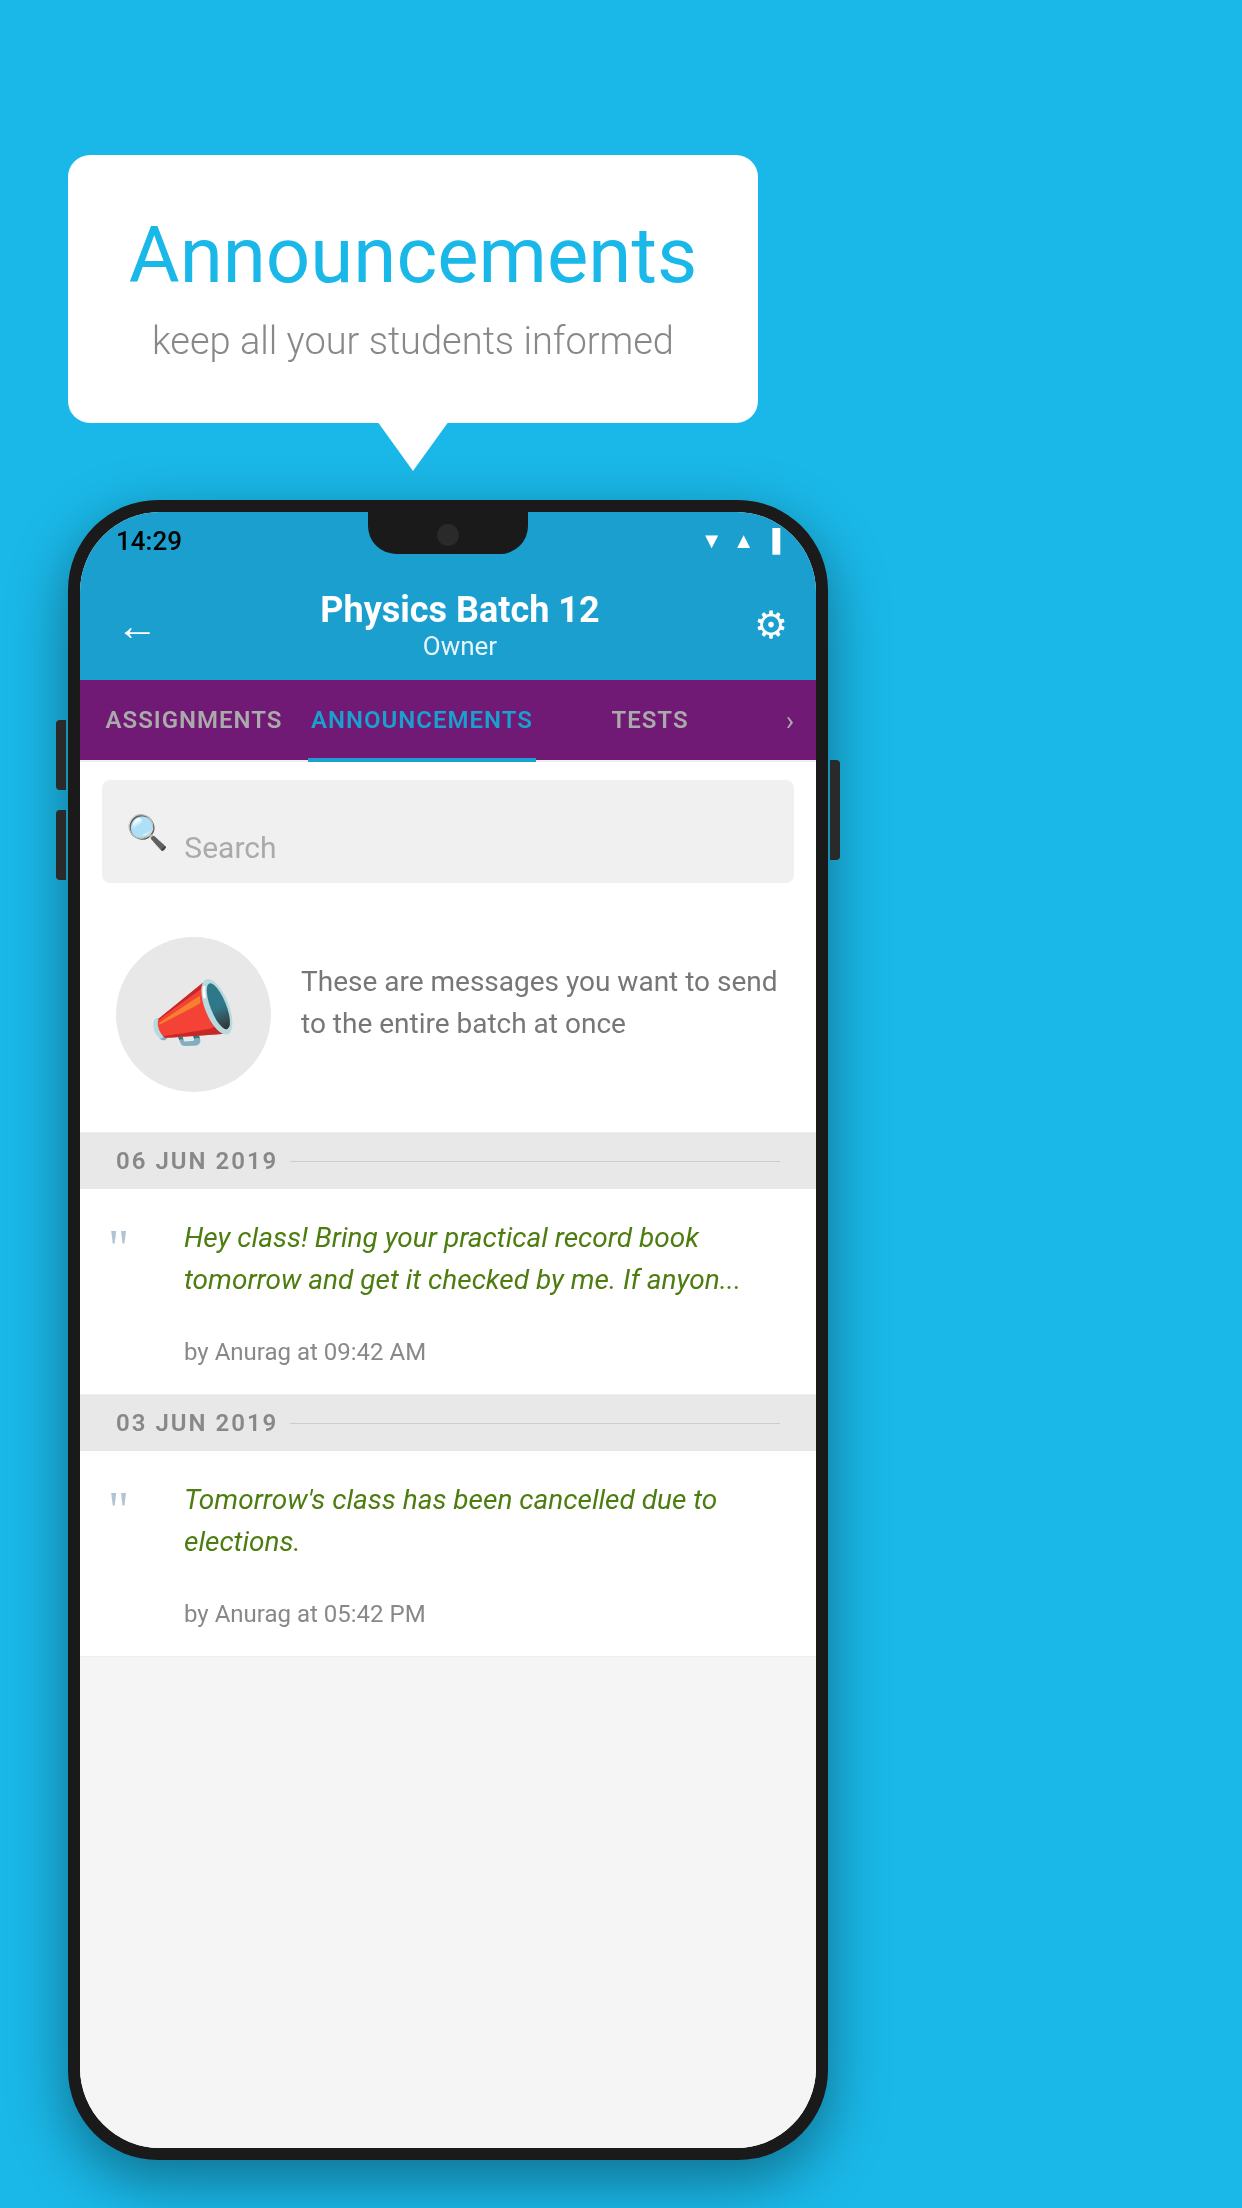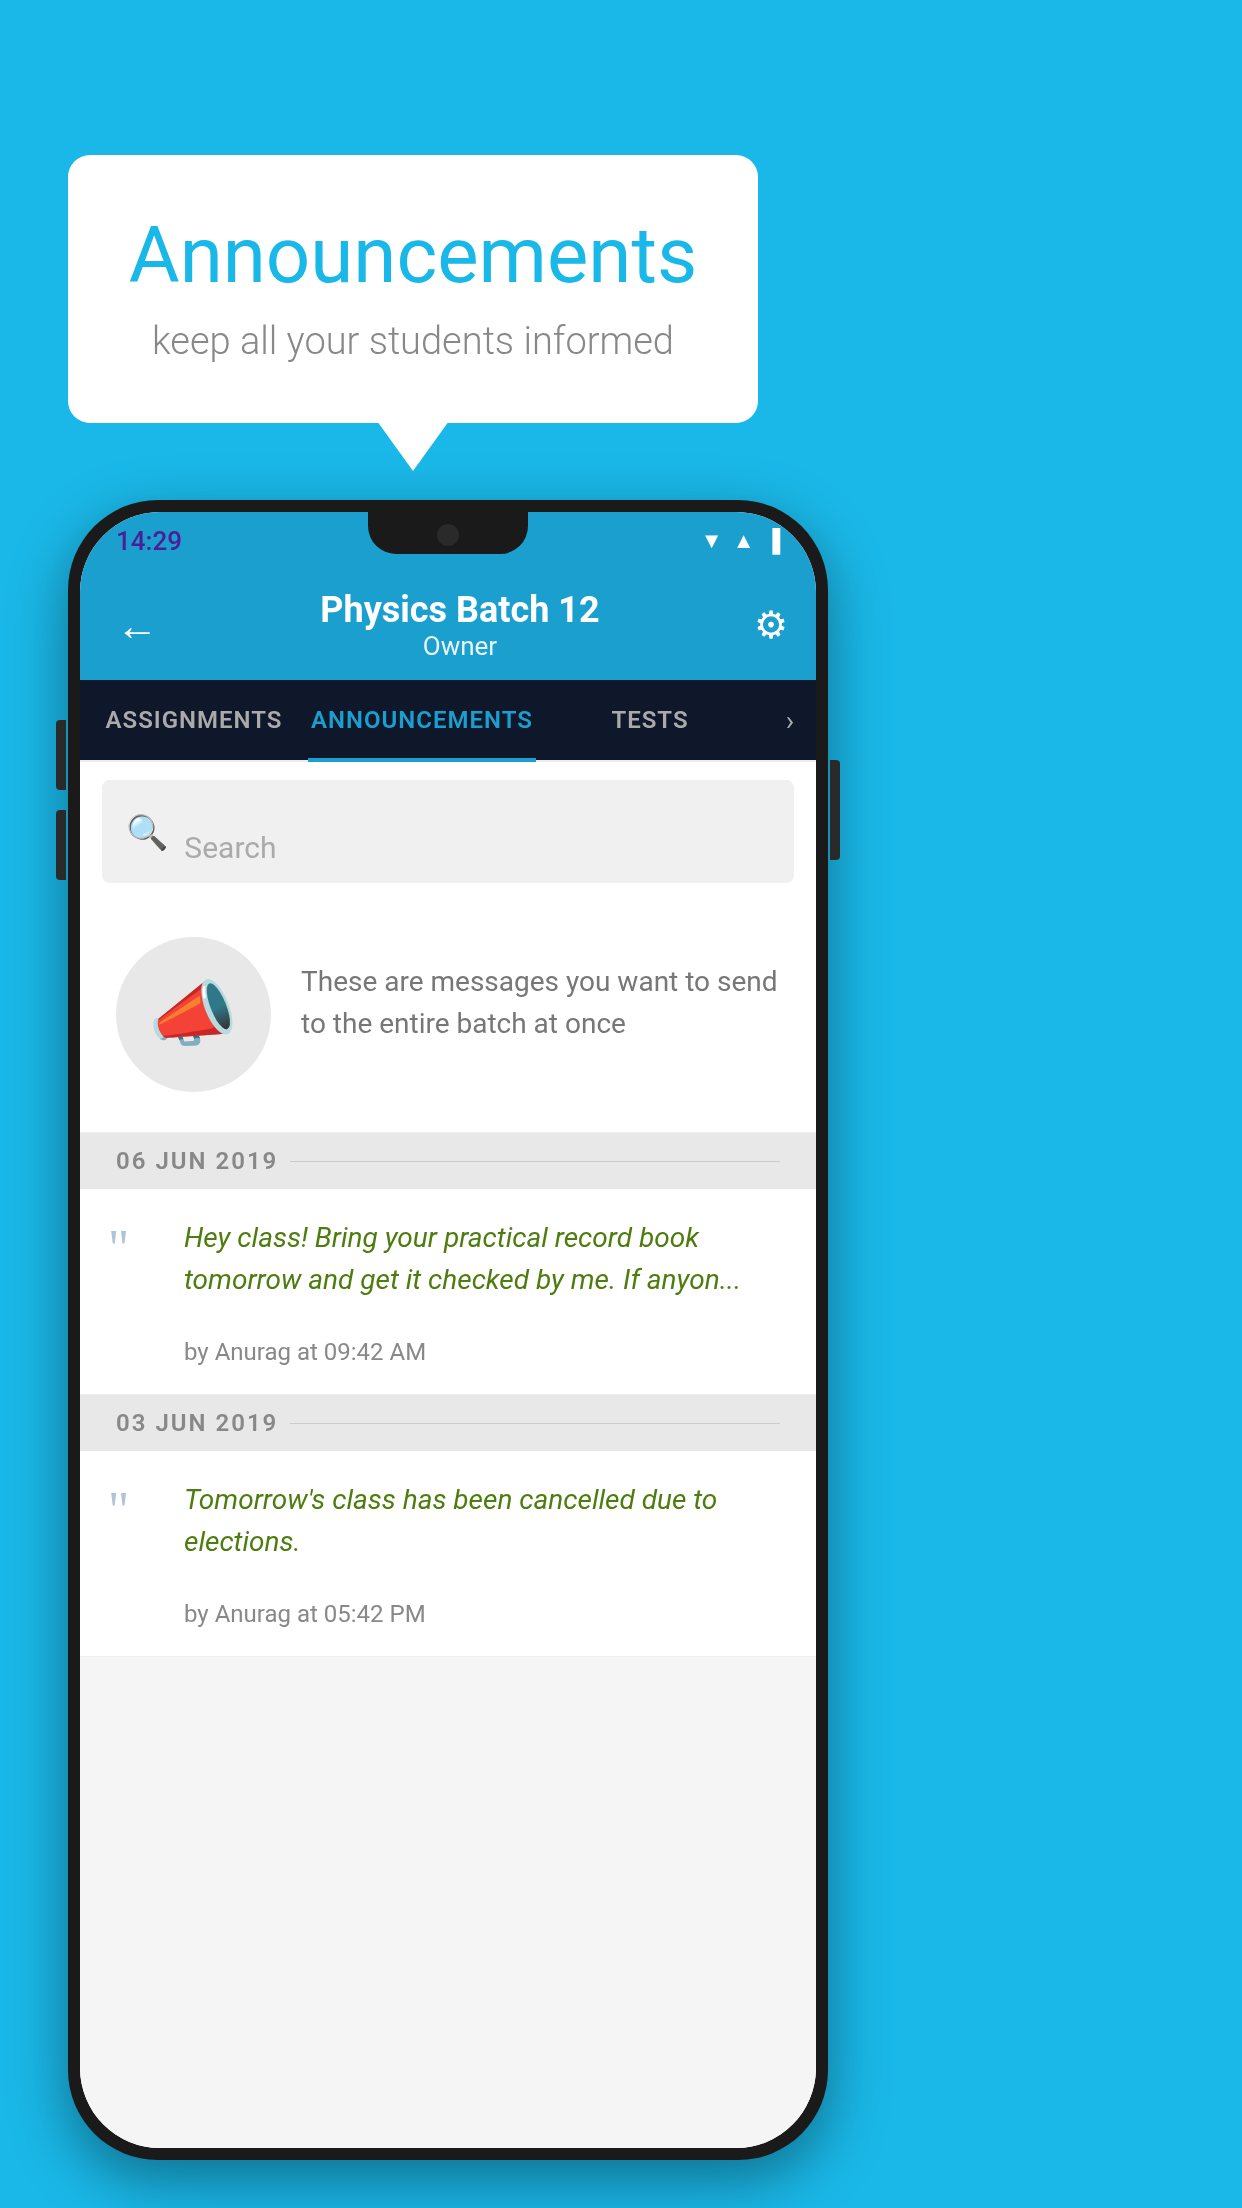--- a/index.html
+++ b/index.html
@@ -131,21 +131,21 @@
     
     .status-bar {
       height: 58px;
       background: #1a9fcf;
       display: flex;
       align-items: center;
       justify-content: space-between;
       padding: 0 36px;
     }
     .status-time {
-      color: #4c1d95;
+      color: #000000;
       font-size: 26px;
       font-weight: 500;
     }
     .status-icons {
       display: flex;
       align-items: center;
       gap: 10px;
     }
     .status-wifi, .status-signal, .status-battery {
       color: white;
@@ -181,21 +181,21 @@
       font-size: 26px;
     }
     .app-bar-gear {
       color: white;
       font-size: 38px;
       cursor: pointer;
     }
 
     
     .tabs-bar {
-      background: #0f172a;
+      background: #701a75;
       display: flex;
       border-bottom: 2px solid #eee;
       height: 82px;
     }
     .tab-item {
       flex: 1;
       display: flex;
       align-items: center;
       justify-content: center;
       font-size: 24px;

